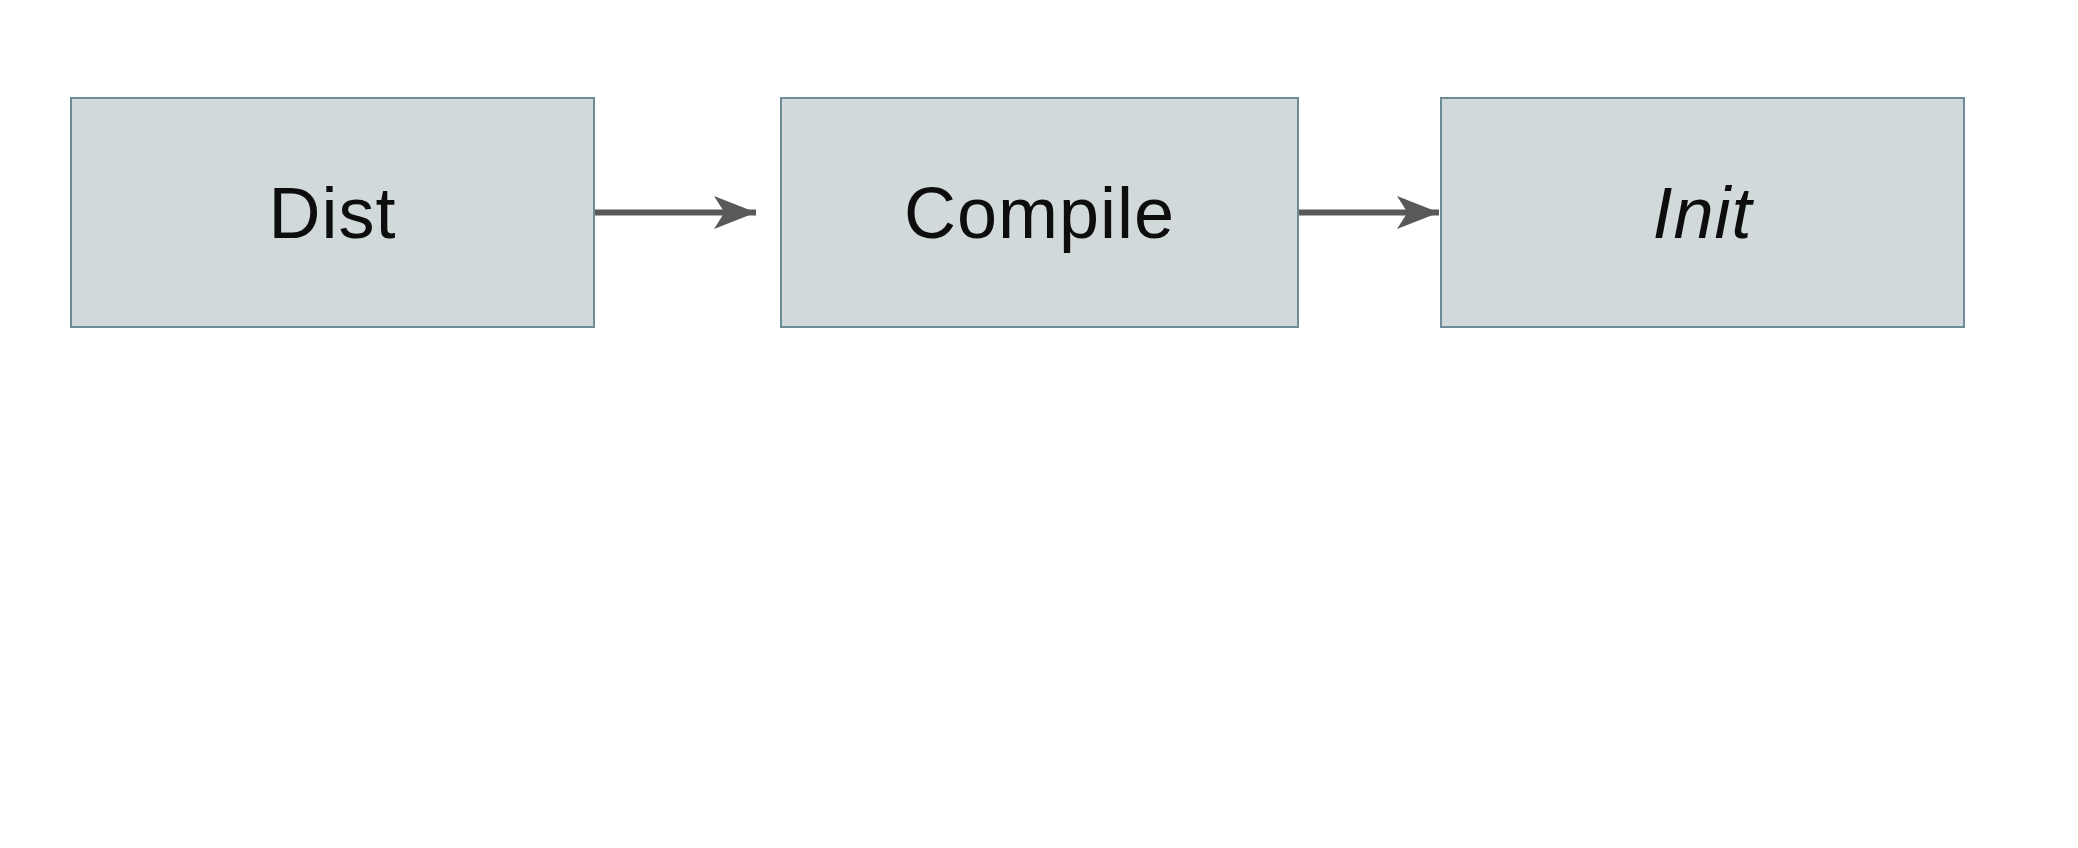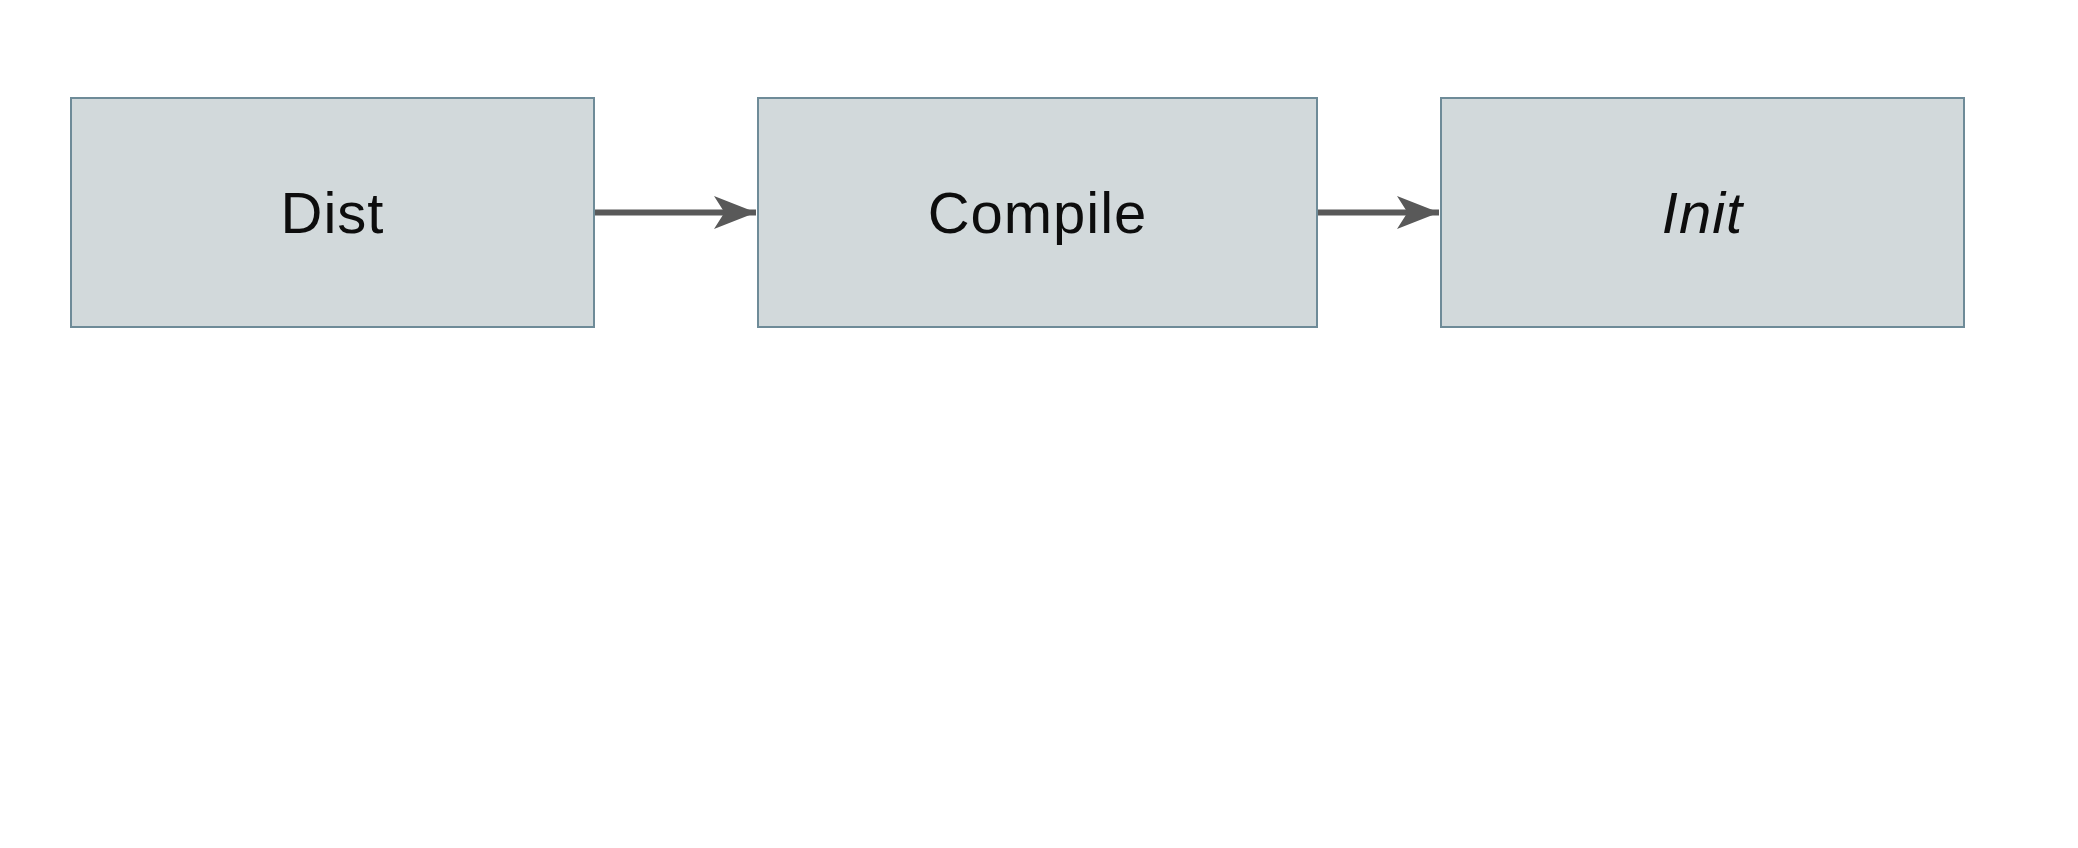--- a/index.html
+++ b/index.html
@@ -18,28 +18,28 @@
   }
   .node {
     position: absolute;
     box-sizing: border-box;
     display: flex;
     align-items: center;
     justify-content: center;
     background: var(--node-fill, #d2d9db);
     border: 2px solid var(--node-border, #6e8b98);
     color: var(--node-text, #0d0d0d);
-    font-size: 58px;
+    font-size: 72px;
     font-weight: 400;
     letter-spacing: 1px;
     line-height: 1;
     text-align: right;
   }
   .node-dist    { left: 70px;   top: 97px;  width: 525px; height: 231px; }
-  .node-compile { left: 757px;  top: 97px;  width: 561px; height: 231px; }
+  .node-compile { left: 780px;  top: 97px;  width: 519px; height: 231px; }
   .node-init    { left: 1440px; top: 97px;  width: 525px; height: 231px; font-style: italic; }
   .node-clean   { left: 757px;  top: 516px; width: 519px; height: 231px; }
   .edges-layer {
     position: absolute;
     left: 0; top: 0;
     width: 2078px;
     height: 848px;
     pointer-events: none;
   }
   .edge-line {

